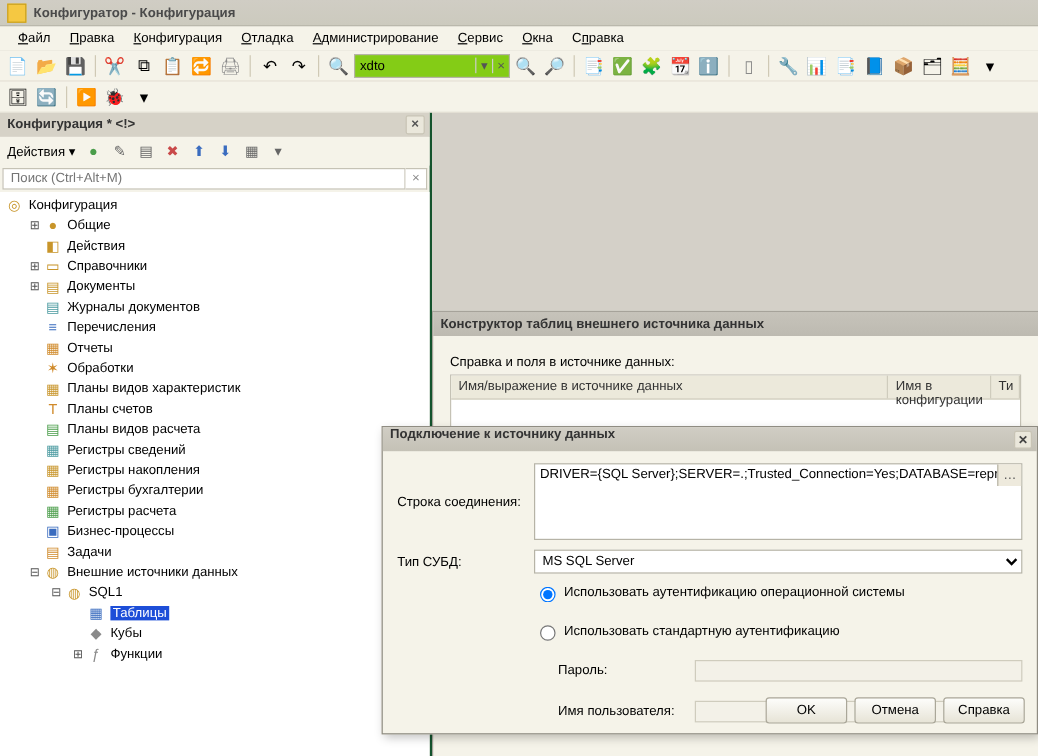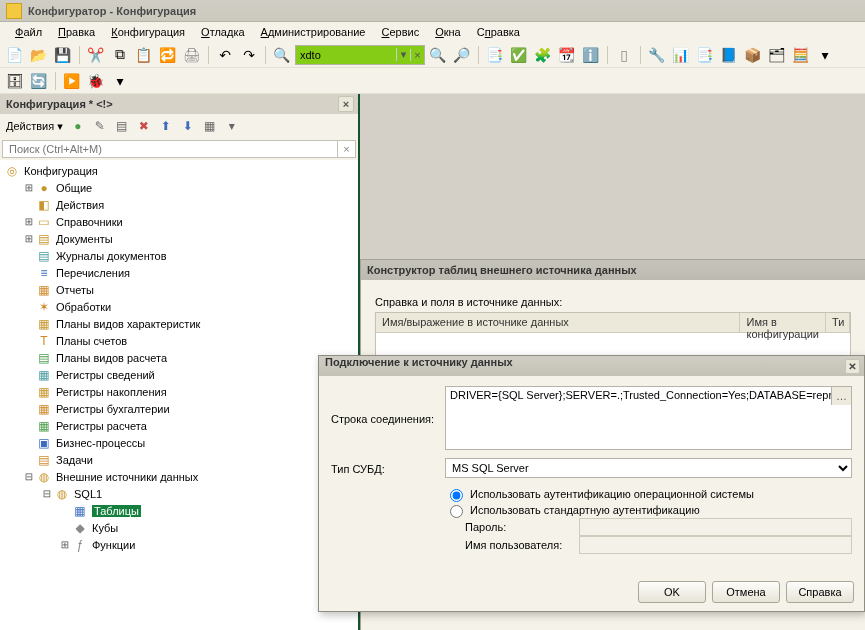--- a/index.html
+++ b/index.html
@@ -40,21 +40,21 @@
   .search-row { height: 22px; display: flex; align-items: stretch; padding: 2px 2px; }
   .search-row input { flex: 1; border: 1px solid #c5c2b5; padding: 0 6px; font-size:11px; color:#999; background:#fff; outline:none; }
   .search-row .sx { width:18px; border:1px solid #c5c2b5; border-left:none; display:flex; align-items:center; justify-content:center; color:#888; background:#fff; }
 
   .tree { overflow: auto; flex: 1; padding: 2px 0; background:#fff; }
   .tree-row { display: flex; align-items: center; height: 17px; padding-right: 4px; white-space: nowrap; position: relative; }
   .tree-row .lbl { margin-left: 4px; }
   .tree-row .tw { width: 14px; text-align:center; color:#555; font-size:10px; cursor:default; }
   .tree-row .sp { display:inline-block; }
   .tree-row .ic { width:16px; height:16px; display:inline-flex; align-items:center; justify-content:center; font-size:12px; }
-  .tree-row.selected .lbl { background:#15803d; color:#fff; padding: 0 2px; }
+  .tree-row.selected .lbl { background:#1d4ed8; color:#fff; padding: 0 2px; }
 
   
   .workspace { flex: 1; position: relative; background: #d4d0c8; }
 
   
   .inner-window { position: absolute; left: 0; top: 165px; right: 0; bottom: -100px; background:#f5f3e9; border:1px solid #a6a39a; border-right: none; }
   .inner-window .iw-title { height: 20px; background: linear-gradient(#c6c3ba, #bdbab1); color:#333; font-weight: bold; padding: 0 6px; display:flex; align-items:center; }
   .inner-window .iw-body { padding: 10px 14px 8px 14px; }
   .iw-label { margin: 6px 0 4px 0; }
   .iw-grid { border:1px solid #c5c2b5; background:#fff; height: 140px; position: relative; }
@@ -70,21 +70,21 @@
   
   .modal { position:absolute; left:318px; top:355px; width:547px; height:257px; background:#f5f3e9; border:1px solid #8f8c82; box-shadow: 2px 3px 8px rgba(0,0,0,0.25); }
   .modal-title { height:20px; background: linear-gradient(#d0cdc4, #c4c1b6); display:flex; align-items:flex-start; padding:0 6px; font-weight: bold; color:#333; position:relative; }
   .modal-title .x { position:absolute; right:4px; top:3px; width:15px; height:15px; background:#eae7db; border:1px solid #c8c4b5; border-radius:2px; font-size:10px; display:flex; align-items:center; justify-content:center; color:#444; }
   .modal-body { padding: 10px 12px 8px 12px; display:flex; flex-direction:column; gap:8px; }
   .form-row { display:flex; align-items:center; gap:6px; }
   .form-row > label { width: 108px; padding-top:2px; }
   .form-row .multi { flex:1; height: 64px; border:1px solid #b6b3a6; background:#fff; padding:2px 4px; font-size:11px; position:relative; }
   .form-row .multi .dots { position:absolute; right:0; top:0; width:20px; height:18px; border-left:1px solid #b6b3a6; background:#eeeadd; display:flex; align-items:center; justify-content:center; cursor:default; color:#555; }
   .form-row select { flex:1; height:20px; border:1px solid #b6b3a6; background:#fff; font-size:11px; padding: 0 2px; }
-  .radio-row { display:flex; flex-direction:column; gap:0; margin-left: 114px; }
+  .radio-row { display:flex; flex-direction:column; gap:16px; margin-left: 114px; }
   .radio-line { display:flex; align-items:center; gap:4px; }
   .sub-row { display:flex; align-items:center; gap:6px; margin-left: 20px; }
   .sub-row label { width: 108px; }
   .sub-row input[type=text], .sub-row input[type=password] { flex:1; height:18px; border:1px solid #cfccbd; background:#f3f1e8; font-size:11px; padding:0 4px; color:#888; }
   .modal-footer { position:absolute; right:10px; bottom:8px; display:flex; gap:6px; }
   .btn { min-width:68px; height:22px; background: linear-gradient(#fdfdfb, #e7e4d7); border:1px solid #aaa799; border-radius:3px; display:flex; align-items:center; justify-content:center; padding:0 10px; cursor:default; }
 
   
   .green { color:#4a9d4a; }
   .blue  { color:#3a6cbf; }

